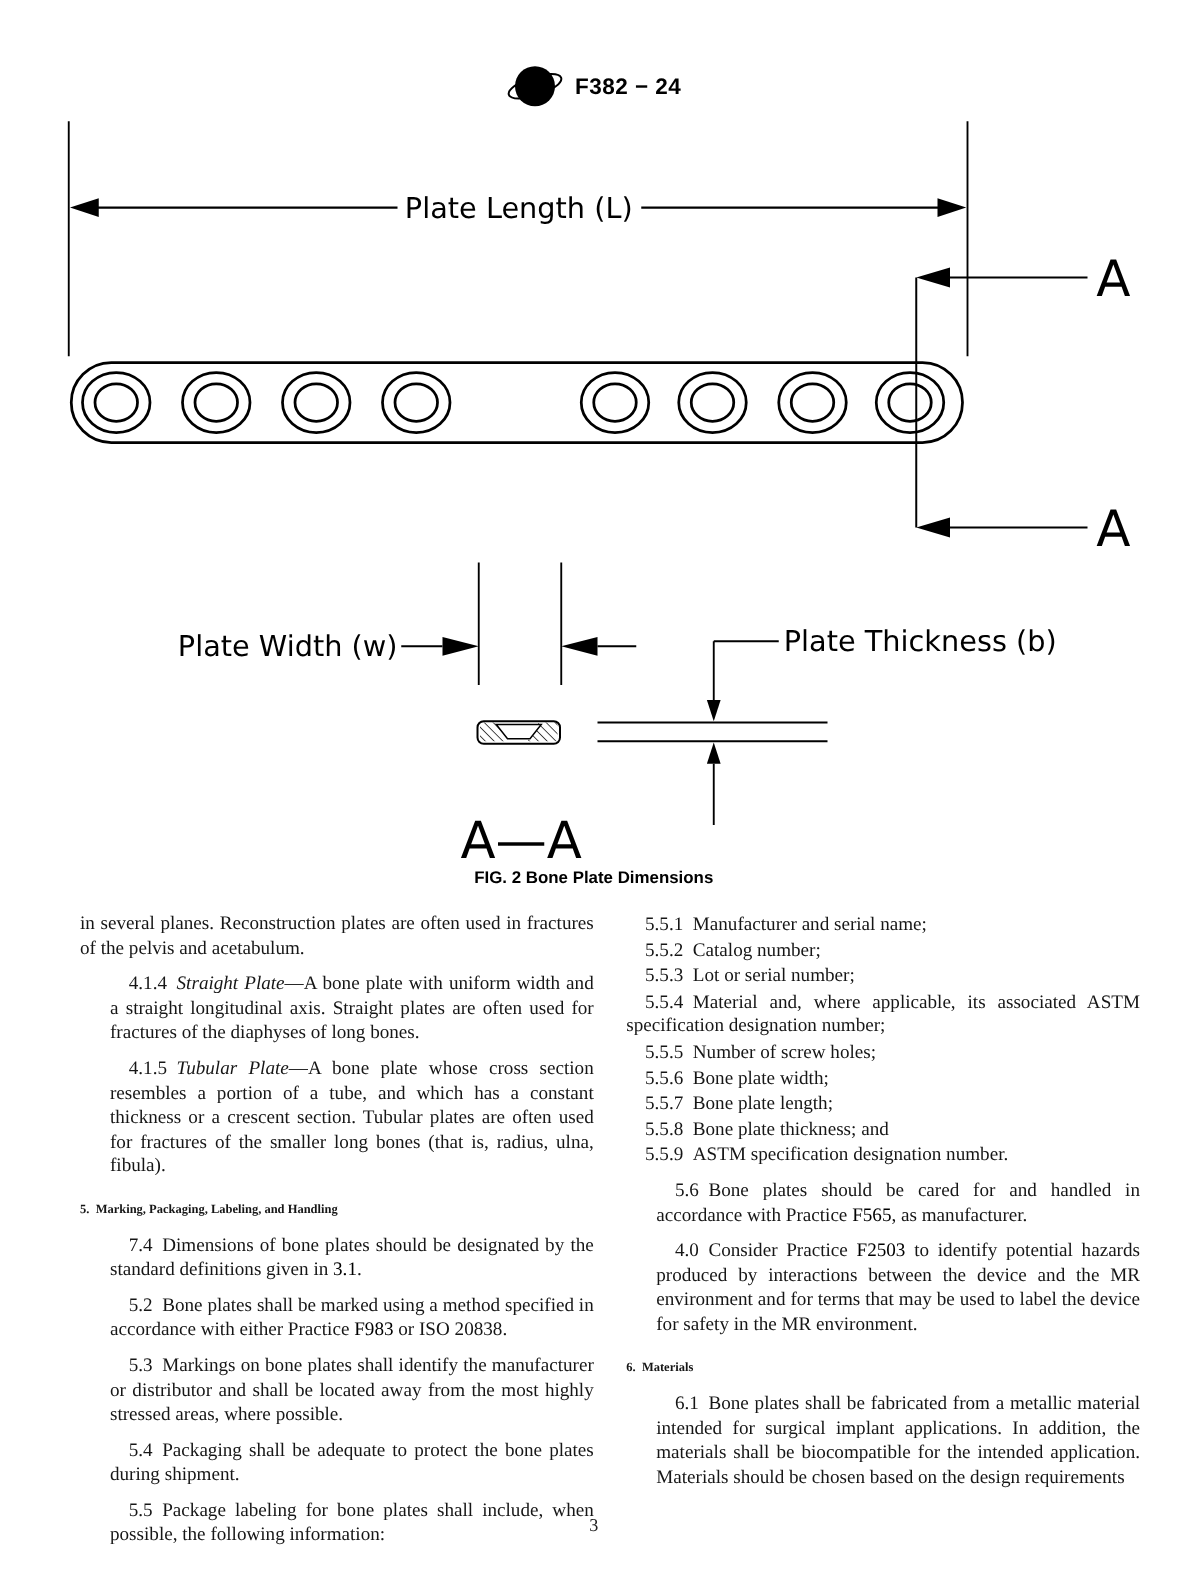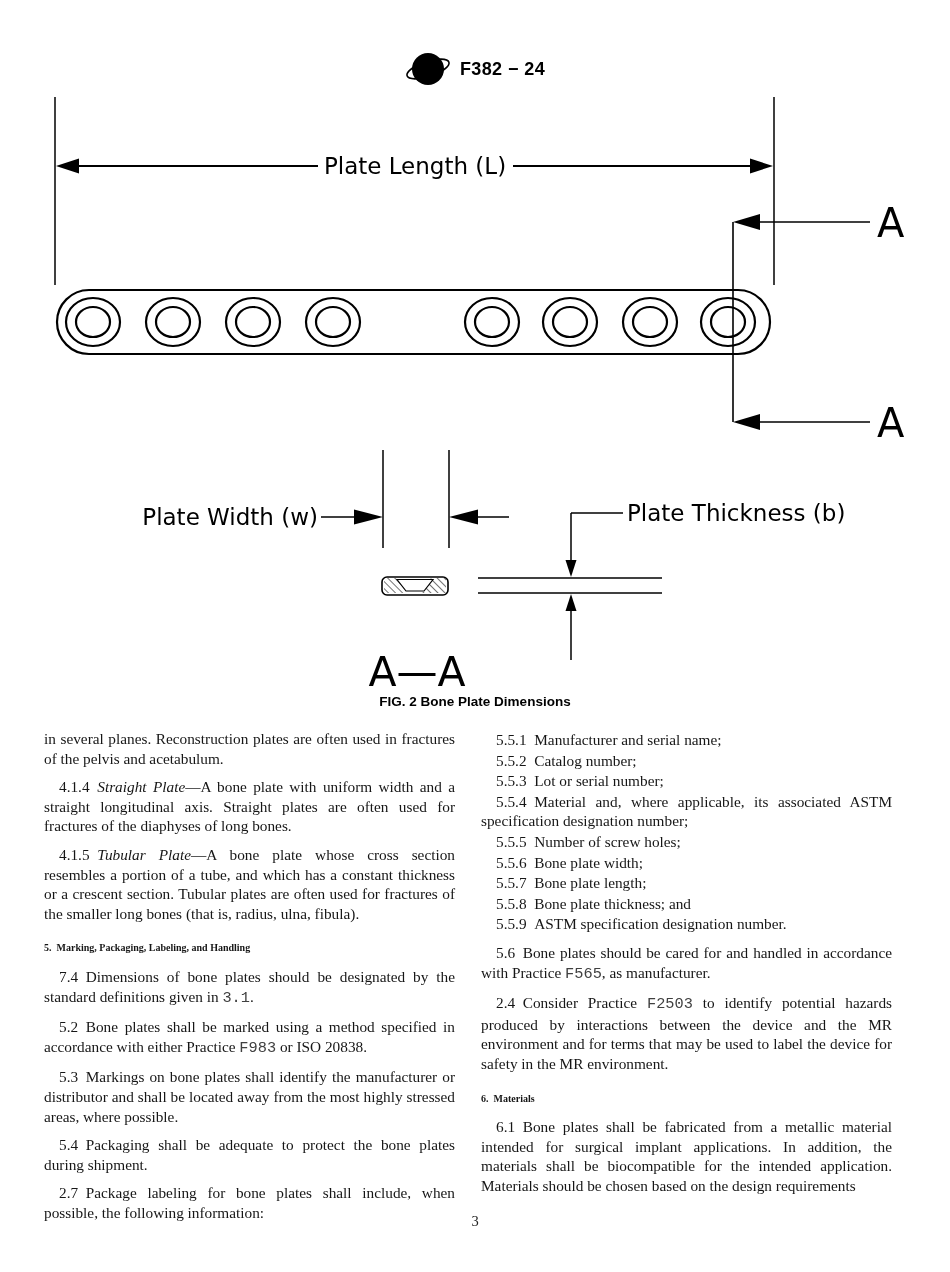--- a/index.html
+++ b/index.html
@@ -6,28 +6,28 @@
   .page{
     position:relative;width:950px;height:1272px;background:#ffffff;
     font-family:"Liberation Serif",serif;color:#161616;overflow:hidden;
   }
   
   .hdr{position:absolute;top:49px;left:0;width:100%;display:flex;justify-content:center;align-items:center;gap:9px;}
   .designation{font-family:"Liberation Sans",sans-serif;font-weight:bold;font-size:18px;letter-spacing:.4px;color:#000;text-align:right;}
   
   .fig{position:absolute;top:85px;left:0;width:950px;height:632px;}
   
-  .columns{position:absolute;top:729px;left:44px;width:848px;display:flex;gap:26px;}
+  .columns{position:absolute;top:729px;left:64px;width:848px;display:flex;gap:26px;}
   .col{width:411px;font-size:15.3px;line-height:19.6px;text-align:justify;}
   .col p{margin:0;}
-  .col p.para{margin-top:9px;text-indent:15px;}
+  .col p.para{margin-top:9px;text-indent:15px;margin-left:24px;}
   .col p.cont{margin-top:0;text-indent:0;}
   .col p.list{margin-top:1px;text-indent:15px;}
   .col h2.heading{font-size:10px;line-height:19.6px;font-weight:bold;margin:15px 0 7px 0;text-align:left;}
-  .ref-link{color:#404040;text-decoration:none;cursor:pointer;font-family:Liberation Mono, monospace;}
+  .ref-link{color:#000000;text-decoration:none;cursor:pointer;}
   
   .ftr{position:absolute;top:1213px;left:0;width:100%;text-align:center;font-size:14.5px;color:#222;}
   svg text{font-family:"DejaVu Sans",sans-serif;fill:#000;}
   svg .cap{font-family:"Liberation Sans",sans-serif;font-weight:bold;}
 </style>
 </head>
 <body>
 
 <div class="page">
 
@@ -125,34 +125,34 @@
   <div class="columns">
     <div class="col">
         <p class="cont"><span>in several planes. Reconstruction plates are often used in fractures of the pelvis and acetabulum.</span></p>
         <p class="para"><span>4.1.4 </span><i>Straight Plate</i><span>—A bone plate with uniform width and a straight longitudinal axis. Straight plates are often used for fractures of the diaphyses of long bones.</span></p>
         <p class="para"><span>4.1.5 </span><i>Tubular Plate</i><span>—A bone plate whose cross section resembles a portion of a tube, and which has a constant thickness or a crescent section. Tubular plates are often used for fractures of the smaller long bones (that is, radius, ulna, fibula).</span></p>
         <h2 class="heading"><span>5. Marking, Packaging, Labeling, and Handling</span></h2>
         <p class="para"><span>7.4 Dimensions of bone plates should be designated by the standard definitions given in </span><a class="ref-link">3.1</a><span>.</span></p>
         <p class="para"><span>5.2 Bone plates shall be marked using a method specified in accordance with either Practice </span><a class="ref-link">F983</a><span> or ISO 20838.</span></p>
         <p class="para"><span>5.3 Markings on bone plates shall identify the manufacturer or distributor and shall be located away from the most highly stressed areas, where possible.</span></p>
         <p class="para"><span>5.4 Packaging shall be adequate to protect the bone plates during shipment.</span></p>
-        <p class="para"><span>2.7 Package labeling for bone plates shall include, when possible, the following information:</span></p>
+        <p class="para"><span>5.5 Package labeling for bone plates shall include, when possible, the following information:</span></p>
       </div>
     <div class="col">
         <p class="list"><span>5.5.1 Manufacturer and serial name;</span></p>
         <p class="list"><span>5.5.2 Catalog number;</span></p>
         <p class="list"><span>5.5.3 Lot or serial number;</span></p>
         <p class="list"><span>5.5.4 Material and, where applicable, its associated ASTM specification designation number;</span></p>
         <p class="list"><span>5.5.5 Number of screw holes;</span></p>
         <p class="list"><span>5.5.6 Bone plate width;</span></p>
         <p class="list"><span>5.5.7 Bone plate length;</span></p>
         <p class="list"><span>5.5.8 Bone plate thickness; and</span></p>
         <p class="list"><span>5.5.9 ASTM specification designation number.</span></p>
         <p class="para"><span>5.6 Bone plates should be cared for and handled in accordance with Practice </span><a class="ref-link">F565</a><span>, as manufacturer.</span></p>
-        <p class="para"><span>2.4 Consider Practice </span><a class="ref-link">F2503</a><span> to identify potential hazards produced by interactions between the device and the MR environment and for terms that may be used to label the device for safety in the MR environment.</span></p>
+        <p class="para"><span>4.0 Consider Practice </span><a class="ref-link">F2503</a><span> to identify potential hazards produced by interactions between the device and the MR environment and for terms that may be used to label the device for safety in the MR environment.</span></p>
         <h2 class="heading"><span>6. Materials</span></h2>
         <p class="para"><span>6.1 Bone plates shall be fabricated from a metallic material intended for surgical implant applications. In addition, the materials shall be biocompatible for the intended application. Materials should be chosen based on the design requirements</span></p>
       </div>
   </div>
 
   <div class="ftr">
     <span>3</span>
   </div>
 
 </div>

